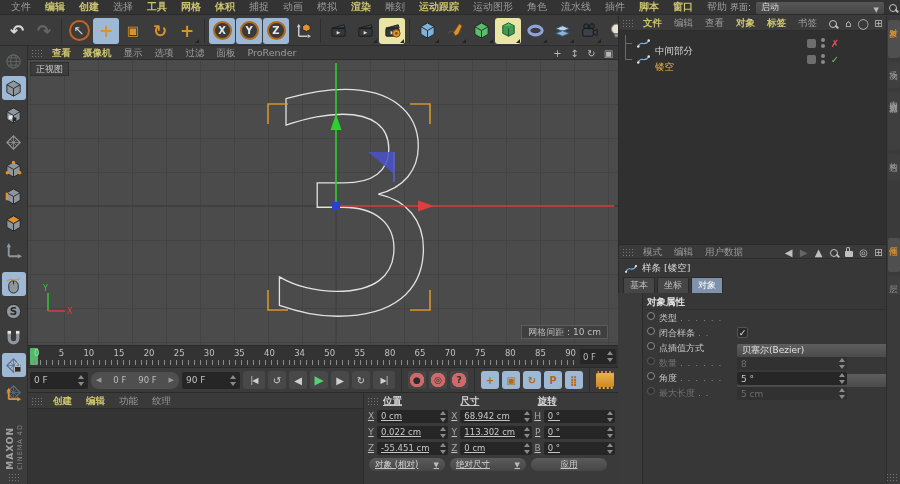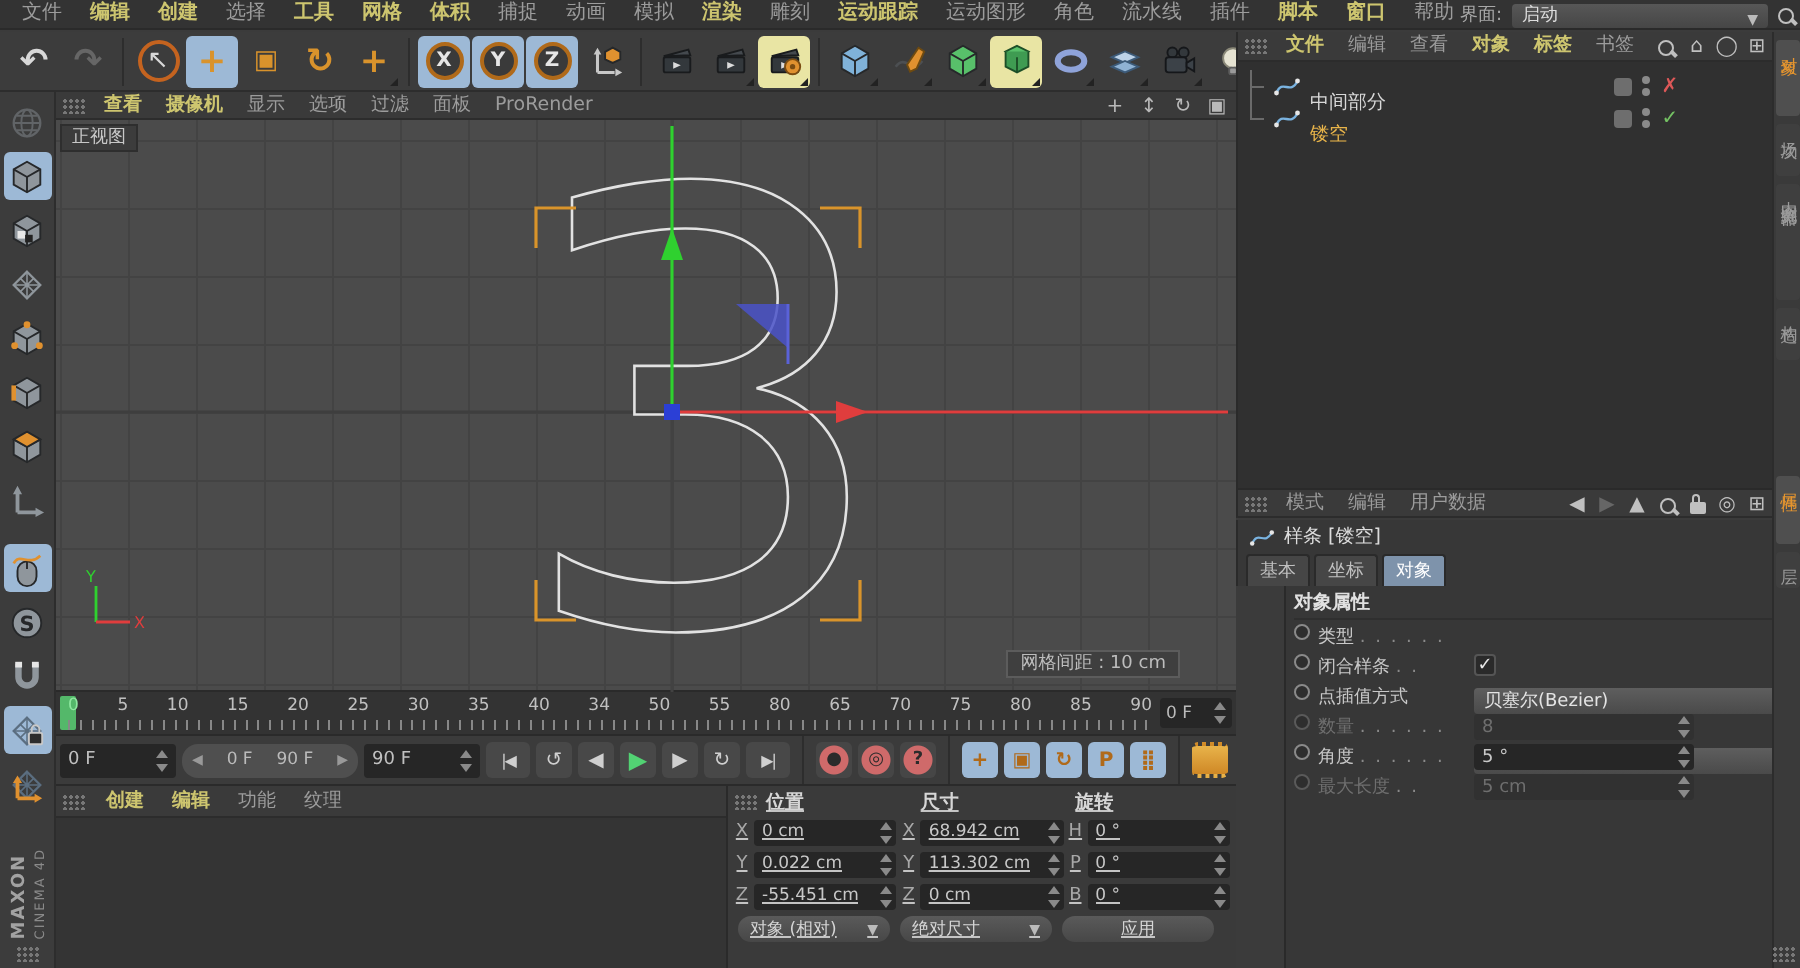--- a/index.html
+++ b/index.html
@@ -52,21 +52,21 @@
          display:flex;align-items:center;padding-left:3px;box-sizing:border-box;}
   .vpbar .mi{padding:0 6px;font-size:9.5px;}
   .vp-icons{position:absolute;right:3px;top:0;height:14px;display:flex;align-items:center;gap:4px;}
   .vpic{color:#b9b9b9;font-size:10px;width:13px;text-align:center;}
   .viewport{position:absolute;left:28px;top:60px;width:590px;height:286px;background-color:#4b4b4b;
             background-image:linear-gradient(to right,#434343 1px,transparent 1px),
                              linear-gradient(to bottom,#434343 1px,transparent 1px);
             background-size:34px 34px;background-position:2px 10px;border-bottom:1px solid #2a2a2a;box-sizing:border-box;}
   .view-label{position:absolute;left:2px;top:2px;background:#3c3c3c;border:1px solid #2e2e2e;padding:0 5px;
               font-size:9px;color:#c8c8c8;line-height:12px;}
-  .grid-badge{position:absolute;right:28px;bottom:6px;background:#3f3f3f;border:1px solid #5c5c5c;padding:0 6px;
+  .grid-badge{position:absolute;right:10px;bottom:6px;background:#3f3f3f;border:1px solid #5c5c5c;padding:0 6px;
               font-size:9px;color:#bdbdbd;line-height:12px;}
   
   .ruler{position:absolute;left:28px;top:346px;width:590px;height:22px;background:#333;border-bottom:1px solid #2a2a2a;box-sizing:border-box;}
   .playhead{position:absolute;left:2px;top:2px;width:8px;height:17px;background:#54b86a;border-radius:1px;}
   .ticks{position:absolute;left:6px;right:42px;top:2px;display:flex;justify-content:space-between;font-size:8.5px;color:#c0c0c0;}
   .ticks span:first-child{color:#8fe8a0;}
   .tickmarks{position:absolute;left:6px;right:42px;bottom:2px;height:5px;
              background:repeating-linear-gradient(90deg,#888 0 1px,transparent 1px 5.92px);}
   .rfield{position:absolute;right:2px;top:3px;width:36px;height:15px;background:#262626;border-radius:2px;
           display:flex;align-items:center;justify-content:space-between;padding:0 3px;font-size:8.5px;color:#bbb;box-sizing:border-box;}

